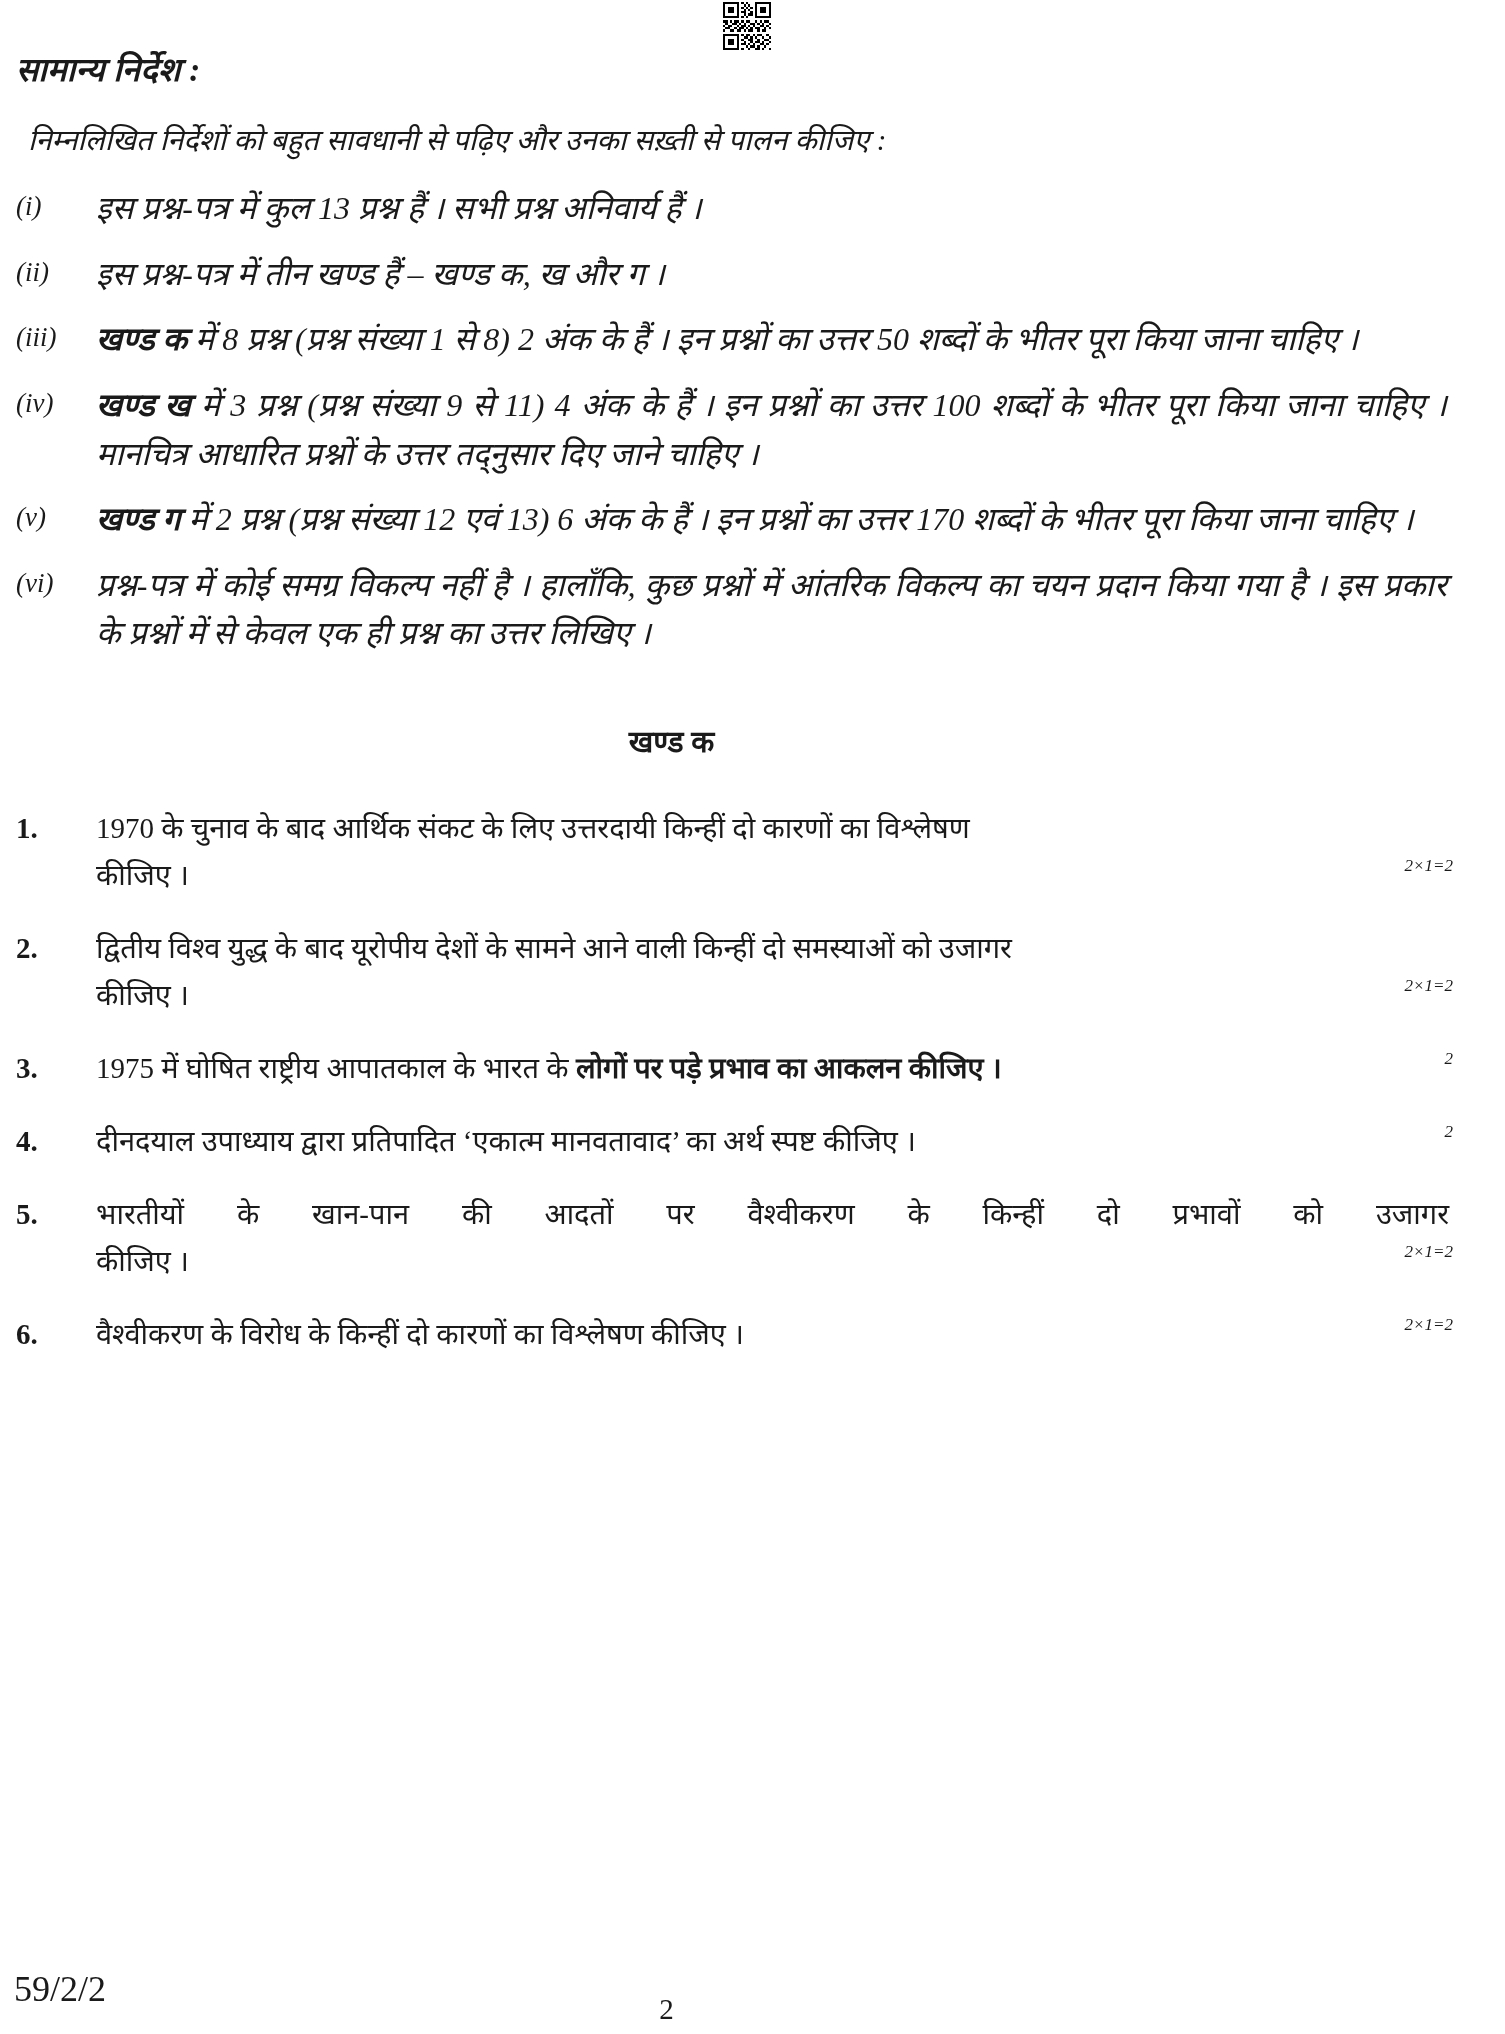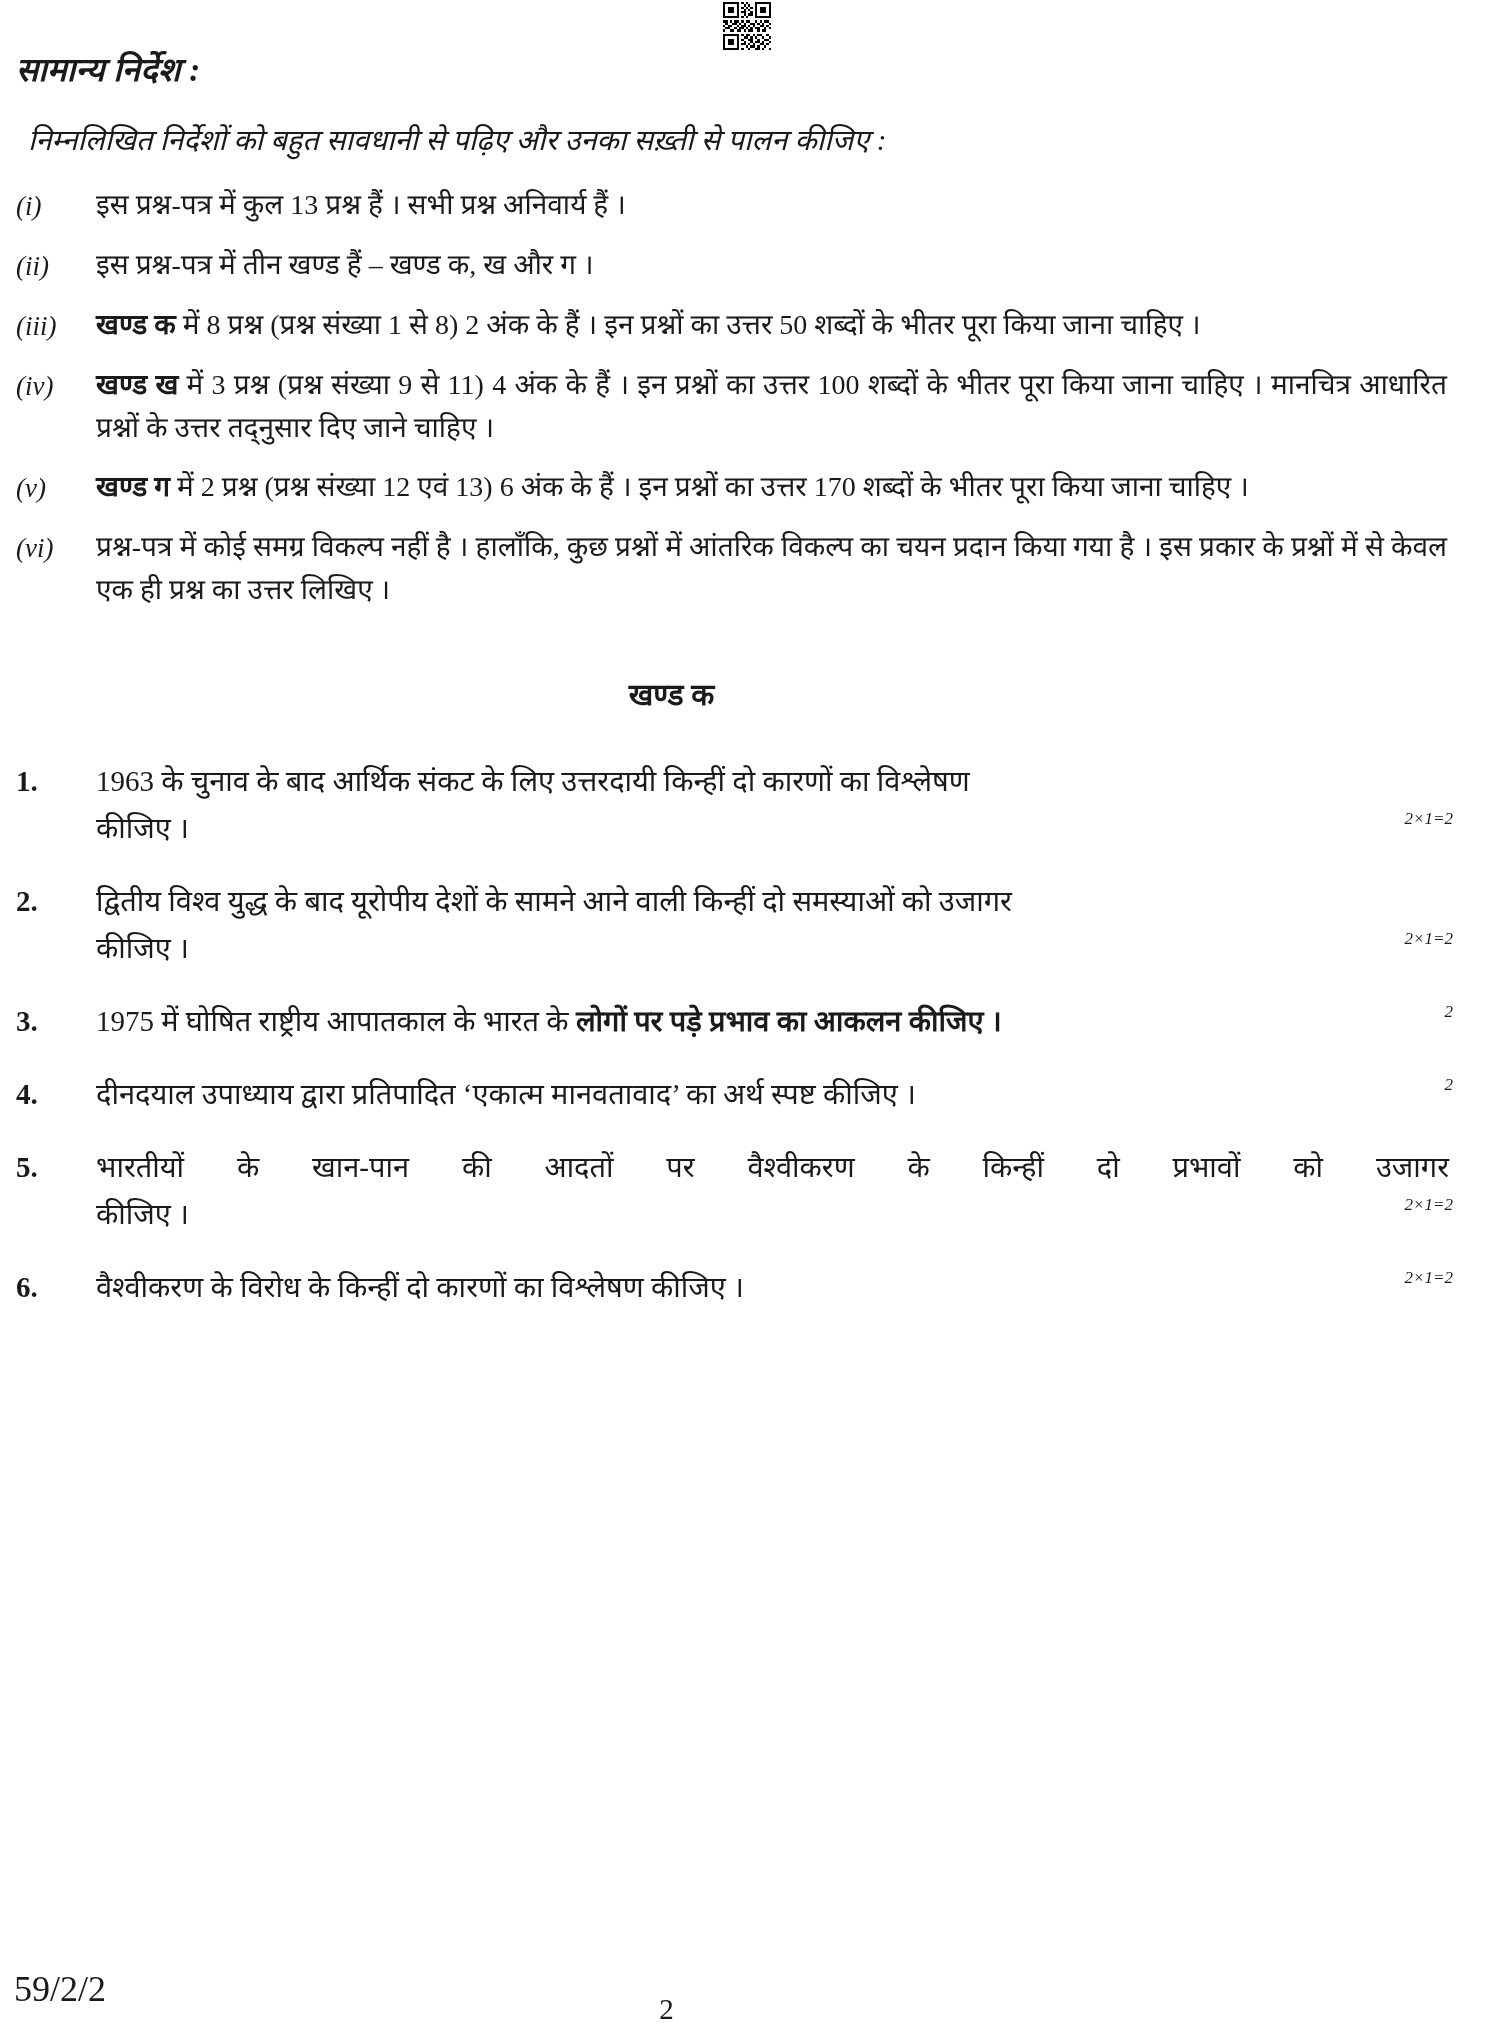--- a/index.html
+++ b/index.html
@@ -61,21 +61,22 @@
     flex: 0 0 86px;
     font-style: italic;
     font-size: 27px;
     padding-left: 6px;
     box-sizing: border-box;
     line-height: 1.52;
     padding-top: 2px;
   }
   .instr-text {
     flex: 1 1 auto;
-    font-size: 28px;
+    font-style: italic;
+    font-size: 32px;
     line-height: 1.52;
     text-align: justify;
     text-align-last: left;
     padding-right: 6px;
   }
   .instr-text b { font-weight: bold; }
 
   
   .section-heading {
     text-align: center;
@@ -325,21 +326,21 @@
 
   </ul>
 
   <div class="section-heading">खण्ड क</div>
 
   <div class="questions">
 
     <div class="q-row">
       <span class="q-num">1.</span>
       <div class="q-body">
-        <div class="q-text">1963 के चुनाव के बाद आर्थिक संकट के लिए उत्तरदायी किन्हीं दो कारणों का विश्लेषण</div>
+        <div class="q-text">1970 के चुनाव के बाद आर्थिक संकट के लिए उत्तरदायी किन्हीं दो कारणों का विश्लेषण</div>
         <div class="q-lastline">
           <span class="tail">कीजिए ।</span>
           <span class="q-marks-inline">2×1=2</span>
         </div>
       </div>
     </div>
 
     <div class="q-row">
       <span class="q-num">2.</span>
       <div class="q-body">

